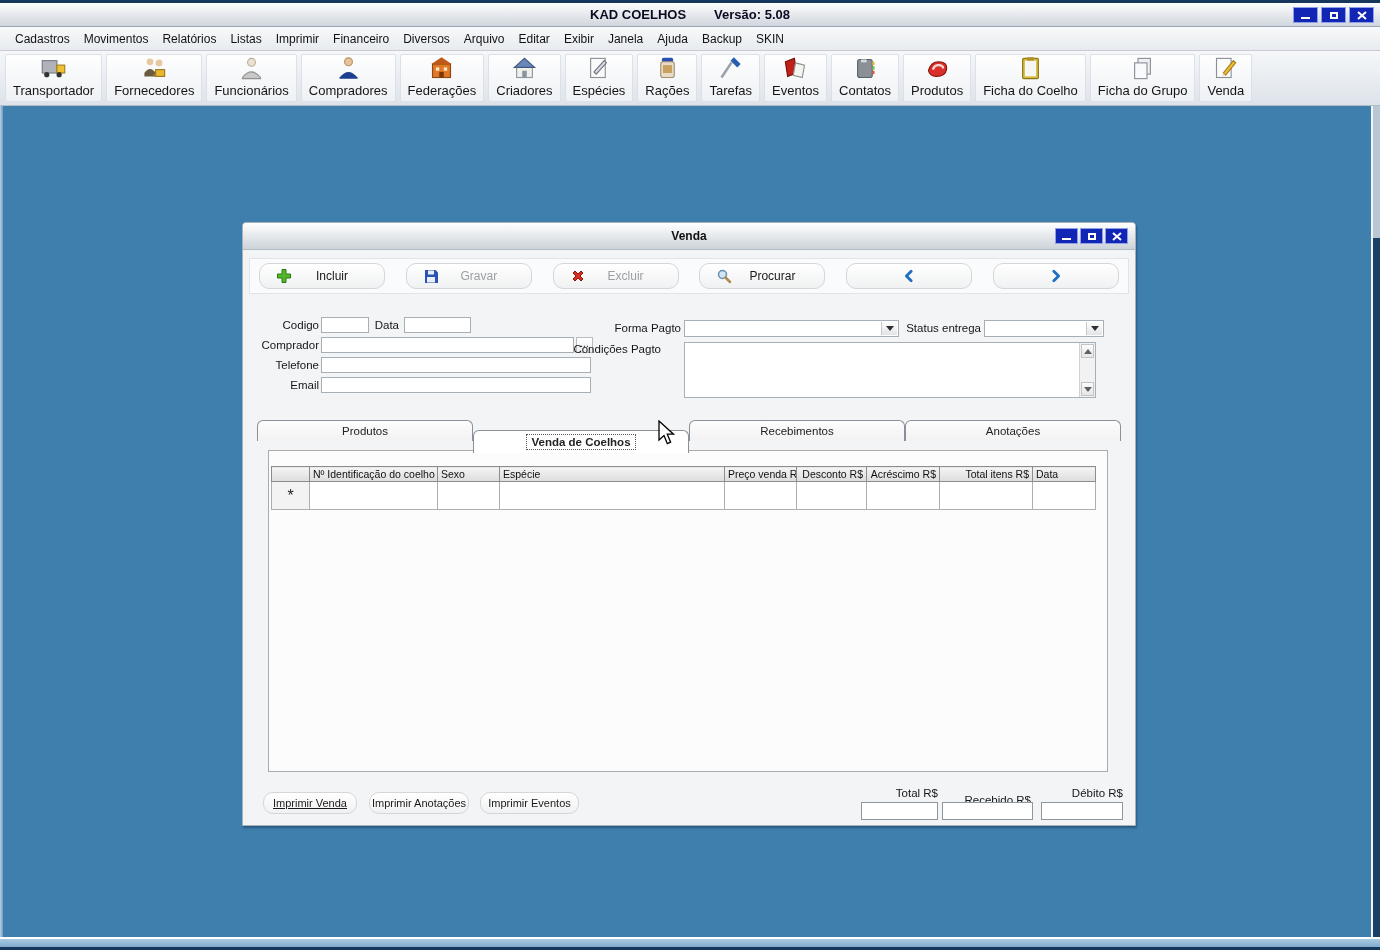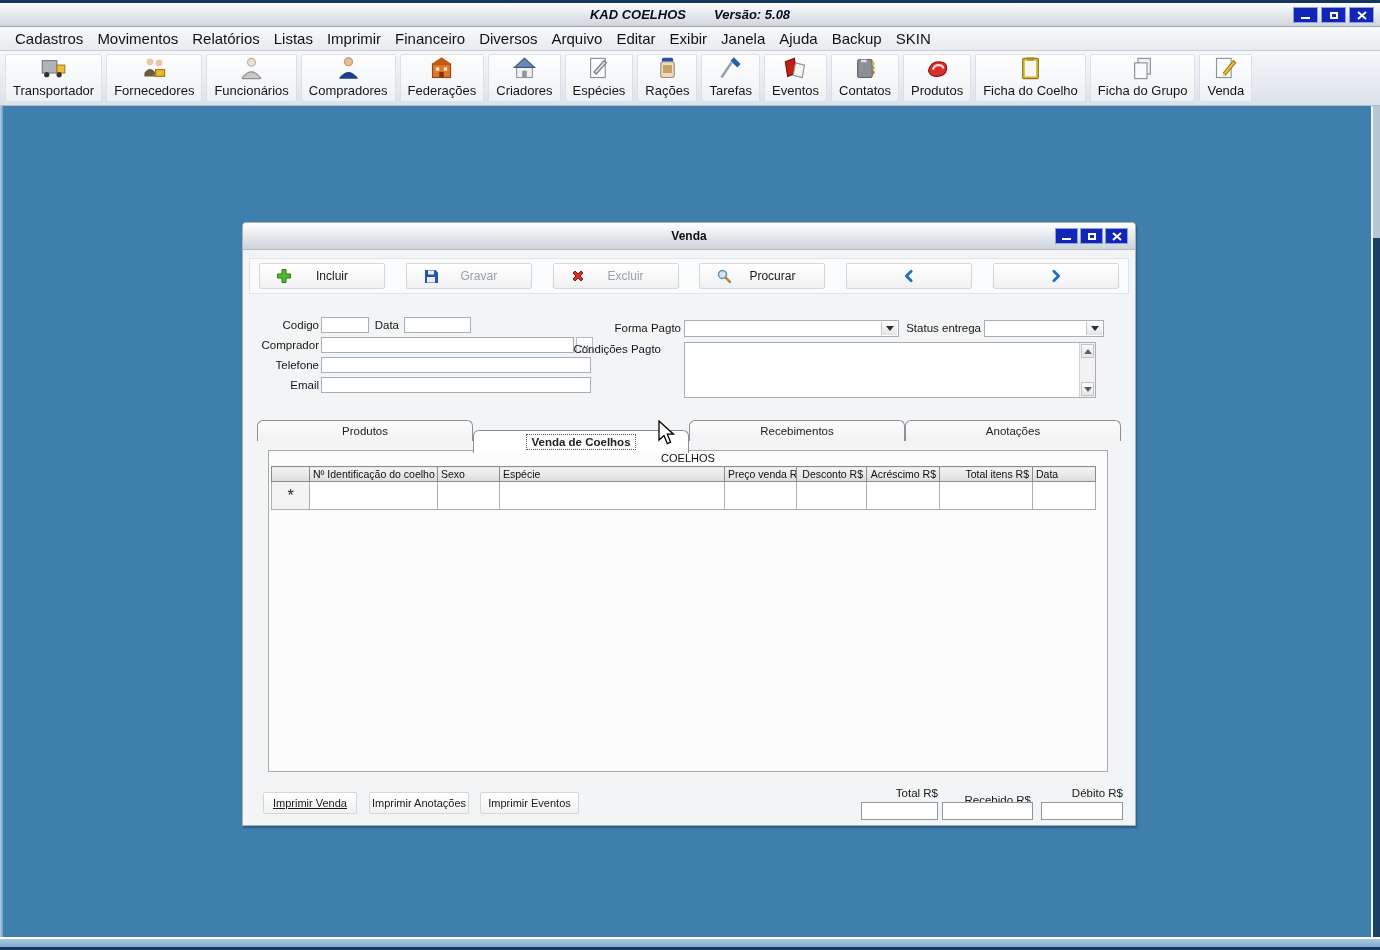--- a/index.html
+++ b/index.html
@@ -6,32 +6,32 @@
   html,body { width:1380px; height:950px; }
   body { font-family:"Liberation Sans", sans-serif; font-size:12px; color:#1a1a1a; }
 
   .screen { position:relative; width:1380px; height:950px; overflow:hidden; background:#3e7fae; }
 
   
   .frame-top { position:absolute; left:0; top:0; right:0; height:3px; background:#16365c; }
   .titlebar { position:absolute; left:0; top:3px; right:0; height:24px;
     background:linear-gradient(#fdfdfd,#cfd6dd); border-bottom:1px solid #9aa6b2; }
   .titlebar .title-center { position:absolute; left:0; right:0; top:4px; text-align:center;
-    font-weight:bold; font-size:13px; color:#0a0a22;font-style:italic; }
+    font-weight:bold; font-size:13px; color:#0a0a22; }
   .titlebar .title-center span { margin:0 14px; }
   .win-controls { position:absolute; right:6px; top:4px; display:flex; gap:3px; }
   .win-btn { width:25px; height:16px; background:#1226b5; border:1px solid #8fa0e8;
     display:flex; align-items:center; justify-content:center; cursor:default; }
   .glyph-min { width:9px; height:2px; background:#fff; margin-top:6px; }
   .glyph-max { width:8px; height:7px; border:2px solid #fff; }
 
   .menubar { position:absolute; left:0; top:27px; right:0; height:24px;
     background:linear-gradient(#f8f9fa,#e7ebef); border-bottom:1px solid #c6ccd2;
     display:flex; align-items:center; padding-left:8px; }
-  .menu-item { padding:4px 7px; font-size:15px; color:#121212; }
+  .menu-item { padding:4px 7px; font-size:12px; color:#121212; }
 
   .toolbar { position:absolute; left:0; top:51px; right:0; height:55px;
     background:linear-gradient(#f5f7f9,#dde3ea); border-bottom:1px solid #b2bcc6;
     display:flex; align-items:stretch; gap:4px; padding:3px 5px; }
   .tool-btn { display:flex; flex-direction:column; align-items:center; justify-content:flex-end;
     padding:0 7px 3px; background:linear-gradient(#fefefe,#eef1f5);
     border:1px solid #dde1e7; border-radius:2px; font-size:13px; color:#151515; white-space:nowrap; }
   .tool-btn svg { display:block; width:29px; height:29px; margin-bottom:1px; }
 
   
@@ -58,21 +58,21 @@
   .dlg-controls { position:absolute; right:7px; top:5px; display:flex; gap:2px; }
   .dlg-btn { width:23px; height:16px; background:#1226b5; border:1px solid #8fa0e8;
     display:flex; align-items:center; justify-content:center; }
   .dlg-content { position:absolute; left:0; top:27px; right:0; bottom:0; }
 
   
   .action-panel { position:absolute; left:6px; right:6px; top:8px; height:36px;
     background:#fafbfc; border:1px solid #e2e5e8;
     display:flex; align-items:center; justify-content:space-between; padding:0 9px; }
   .btn { height:26px; background:linear-gradient(#ffffff,#f0f1f2); border:1px solid #d4d6d8;
-    border-radius:2px; font-size:12px; color:#1a1a1a; display:flex; align-items:center; }
+    border-radius:10px; font-size:12px; color:#1a1a1a; display:flex; align-items:center; }
   .act-btn { width:126px; }
   .act-btn .ic { margin-left:16px; width:16px; height:16px; flex:none; }
   .act-btn .lbl { flex:1; text-align:center; margin-right:12px; }
   .act-btn.disabled .lbl { color:#9aa0a6; }
   .nav-btn { width:126px; justify-content:center; }
 
   
   .flabel { position:absolute; height:14px; font-size:11.5px; color:#161616; text-align:right; }
   .edit { position:absolute; background:#fff; border:1px solid #a6aeb6; height:16px; }
   .combo { position:absolute; background:#fff; border:1px solid #a6aeb6; height:17px; }
@@ -410,21 +410,20 @@
           </div>
         <div class="tab">
             <span class="tab-lbl">Recebimentos</span>
           </div>
         <div class="tab">
             <span class="tab-lbl">Anotações</span>
           </div>
       </div>
 
       <div class="grid-panel">
-        <div class="grid-title">COELHOS</div>
         <table class="grid">
           <colgroup>
             <col style="width:38px">
               <col style="width:128px">
               <col style="width:62px">
               <col style="width:225px">
             <col style="width:72px">
               <col style="width:70px">
               <col style="width:73px">
               <col style="width:93px">

